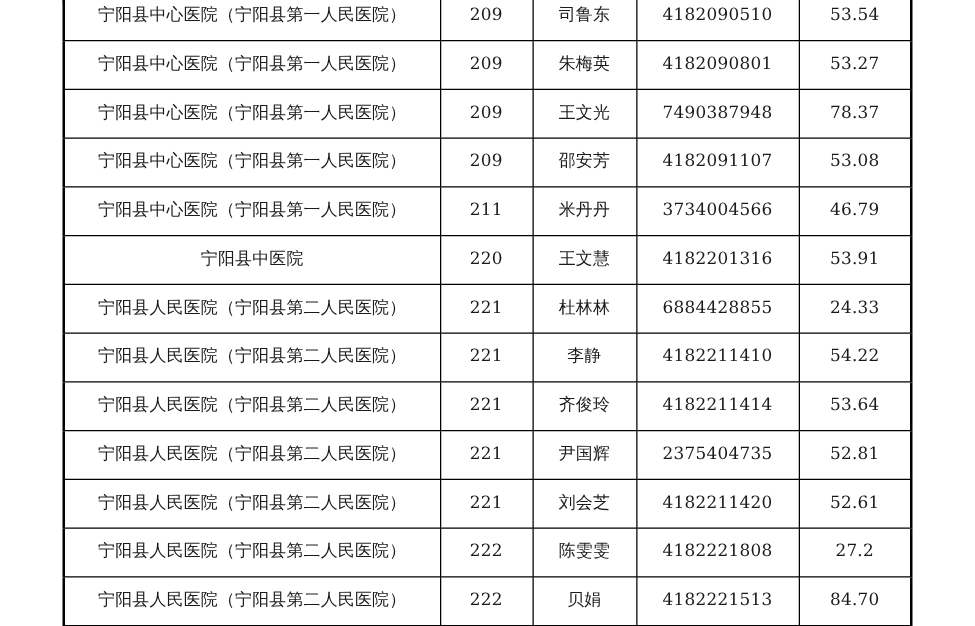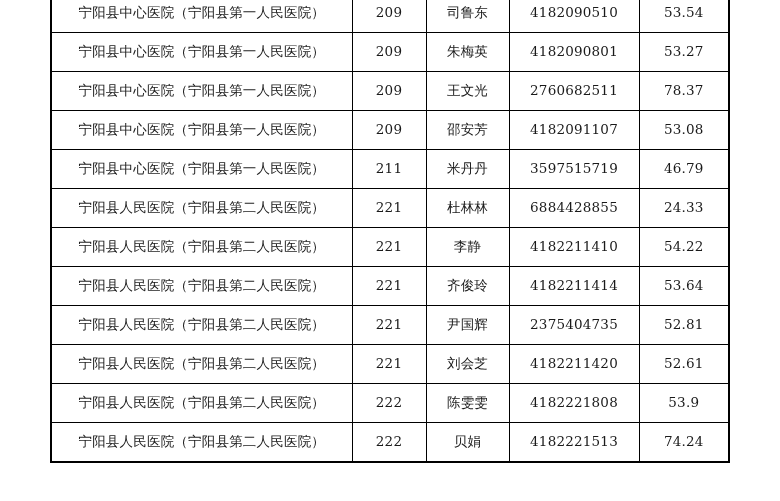--- a/index.html
+++ b/index.html
@@ -115,36 +115,43 @@
           <td class="cell-org first-col">宁阳县中心医院（宁阳县第一人民医院）</td>
           <td class="cell-code">209</td>
           <td class="cell-name">朱梅英</td>
           <td class="cell-id">4182090801</td>
           <td class="cell-score last-col">53.27</td>
         </tr>
         <tr>
           <td class="cell-org first-col">宁阳县中心医院（宁阳县第一人民医院）</td>
           <td class="cell-code">209</td>
           <td class="cell-name">王文光</td>
-          <td class="cell-id">2760682511</td>
+          <td class="cell-id">7490387948</td>
           <td class="cell-score last-col">78.37</td>
         </tr>
         <tr>
           <td class="cell-org first-col">宁阳县中心医院（宁阳县第一人民医院）</td>
           <td class="cell-code">209</td>
           <td class="cell-name">邵安芳</td>
           <td class="cell-id">4182091107</td>
           <td class="cell-score last-col">53.08</td>
         </tr>
         <tr>
           <td class="cell-org first-col">宁阳县中心医院（宁阳县第一人民医院）</td>
           <td class="cell-code">211</td>
           <td class="cell-name">米丹丹</td>
-          <td class="cell-id">3597515719</td>
+          <td class="cell-id">3734004566</td>
           <td class="cell-score last-col">46.79</td>
+        </tr>
+        <tr>
+          <td class="cell-org first-col">宁阳县中医院</td>
+          <td class="cell-code">220</td>
+          <td class="cell-name">王文慧</td>
+          <td class="cell-id">4182201316</td>
+          <td class="cell-score last-col">53.91</td>
         </tr>
         <tr>
           <td class="cell-org first-col">宁阳县人民医院（宁阳县第二人民医院）</td>
           <td class="cell-code">221</td>
           <td class="cell-name">杜林林</td>
           <td class="cell-id">6884428855</td>
           <td class="cell-score last-col">24.33</td>
         </tr>
         <tr>
           <td class="cell-org first-col">宁阳县人民医院（宁阳县第二人民医院）</td>
@@ -172,25 +179,25 @@
           <td class="cell-code">221</td>
           <td class="cell-name">刘会芝</td>
           <td class="cell-id">4182211420</td>
           <td class="cell-score last-col">52.61</td>
         </tr>
         <tr>
           <td class="cell-org first-col">宁阳县人民医院（宁阳县第二人民医院）</td>
           <td class="cell-code">222</td>
           <td class="cell-name">陈雯雯</td>
           <td class="cell-id">4182221808</td>
-          <td class="cell-score last-col">53.9</td>
+          <td class="cell-score last-col">27.2</td>
         </tr>
         <tr>
           <td class="cell-org first-col">宁阳县人民医院（宁阳县第二人民医院）</td>
           <td class="cell-code">222</td>
           <td class="cell-name">贝娟</td>
           <td class="cell-id">4182221513</td>
-          <td class="cell-score last-col">74.24</td>
+          <td class="cell-score last-col">84.70</td>
         </tr>
       </tbody>
   </table>
 
 </div>
 
 </body></html>

